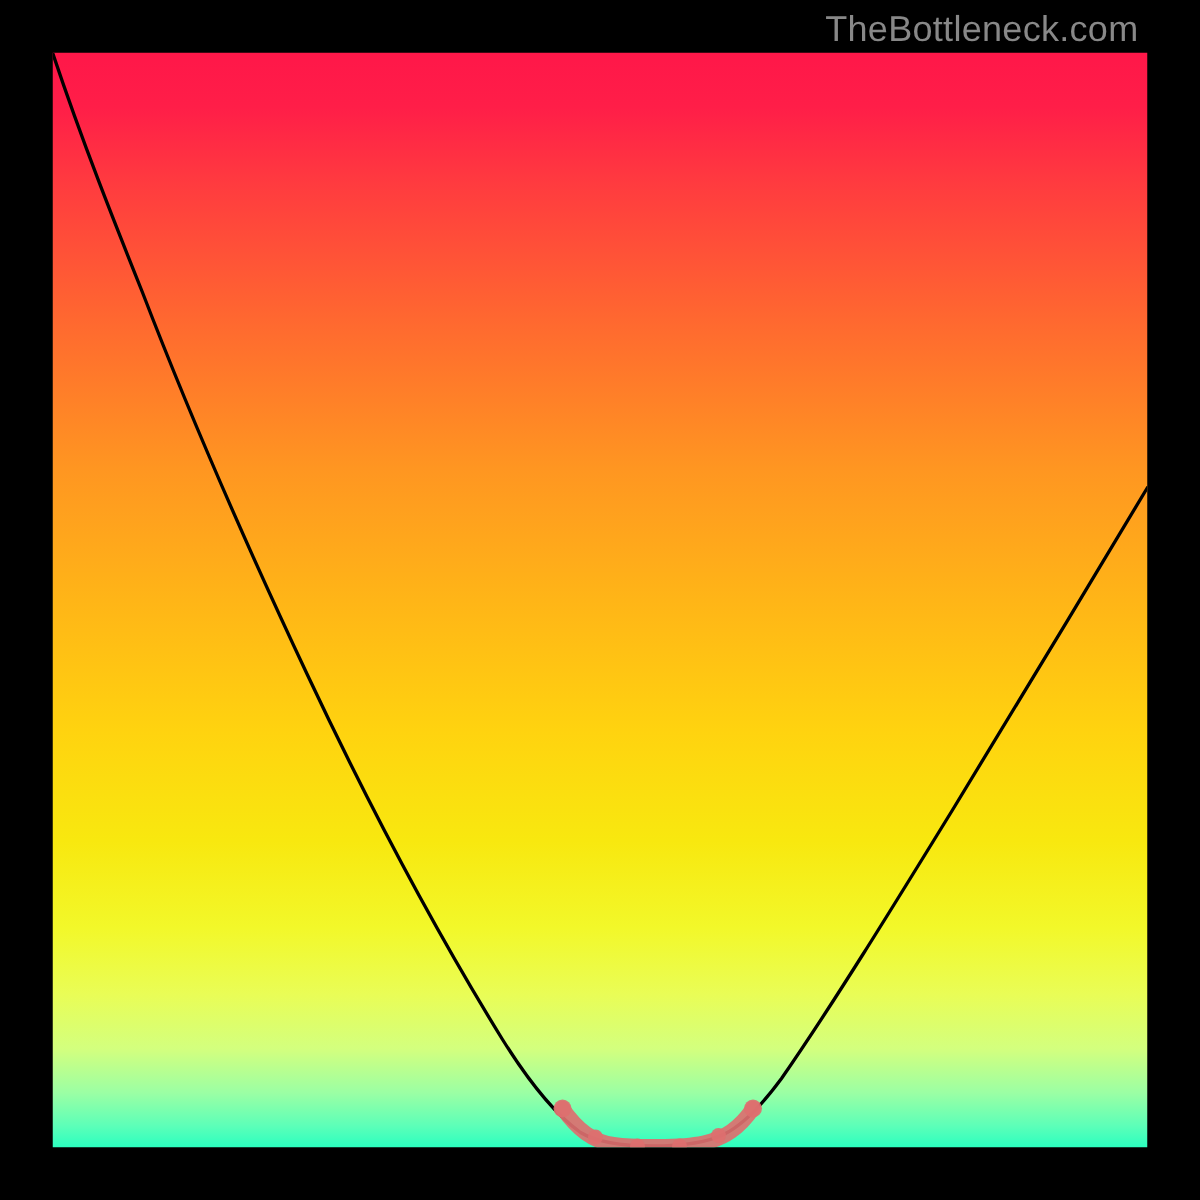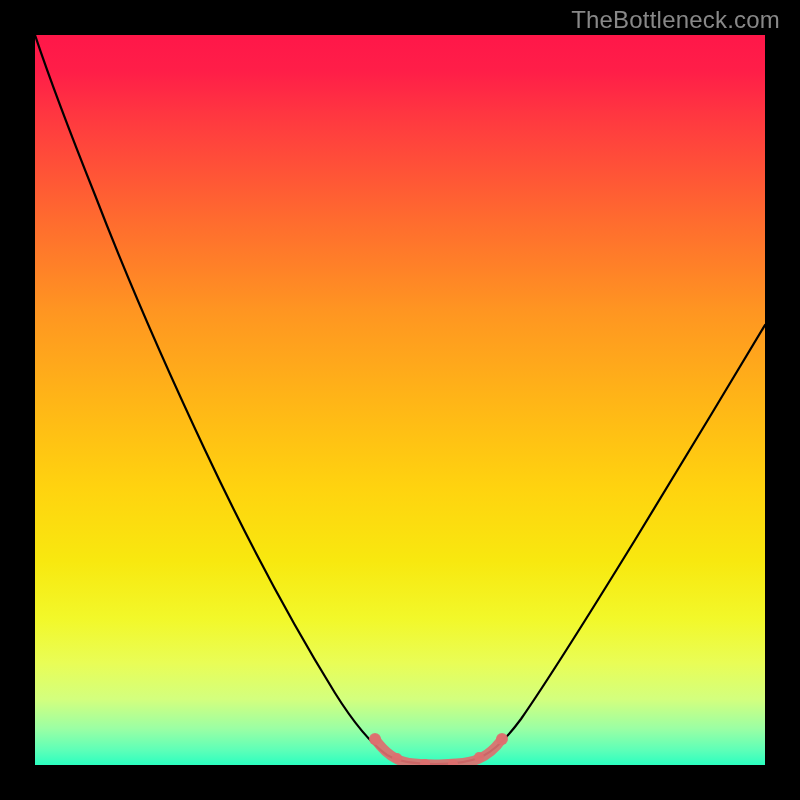--- a/index.html
+++ b/index.html
@@ -54,21 +54,21 @@
     position: absolute;
     left: 0;
     top: 0;
     width: 100%;
     height: 100%;
     display: block;
   }
   .watermark {
     position: absolute;
     top: 6px;
-    right: 20px;
+    right: 41px;
     font-family: Arial, Helvetica, sans-serif;
     font-size: 24px;
     font-weight: 500;
     color: #888888;
     letter-spacing: 0.2px;
     white-space: nowrap;
     text-align: right;
   }
 </style>
 </head>

